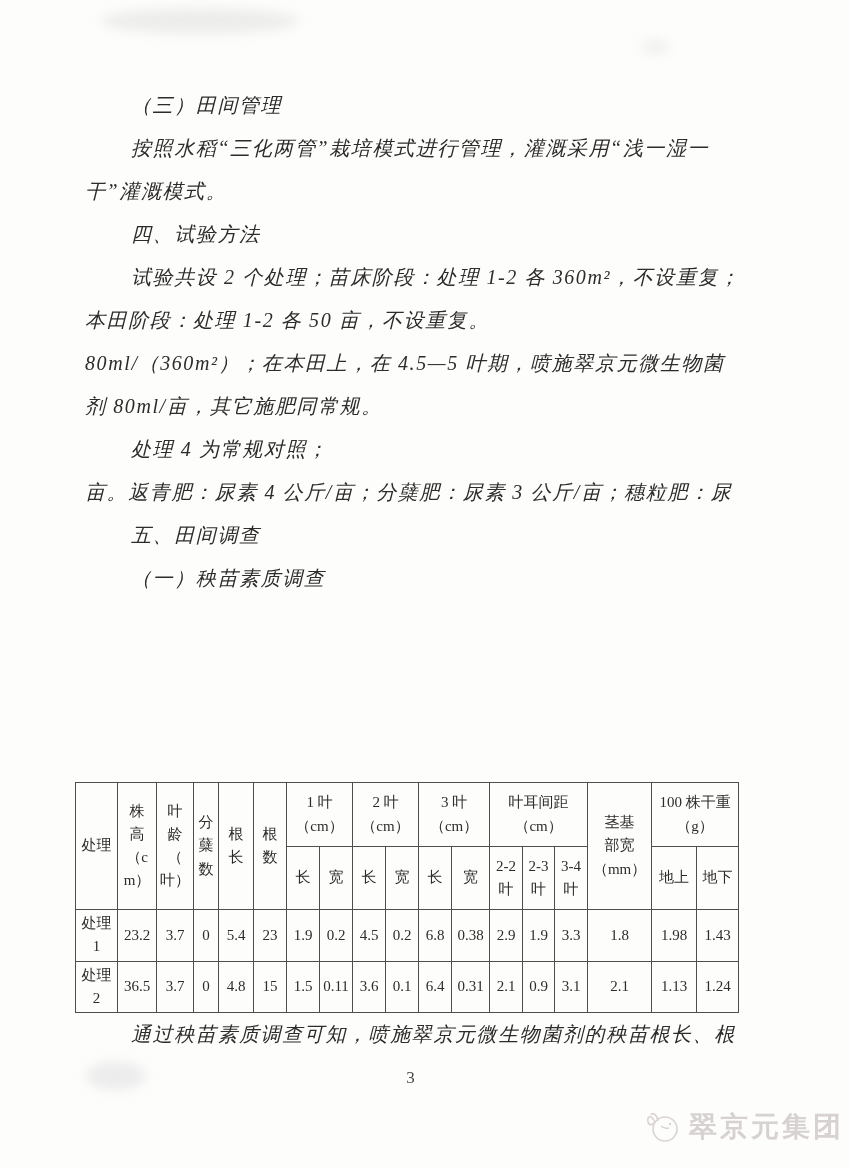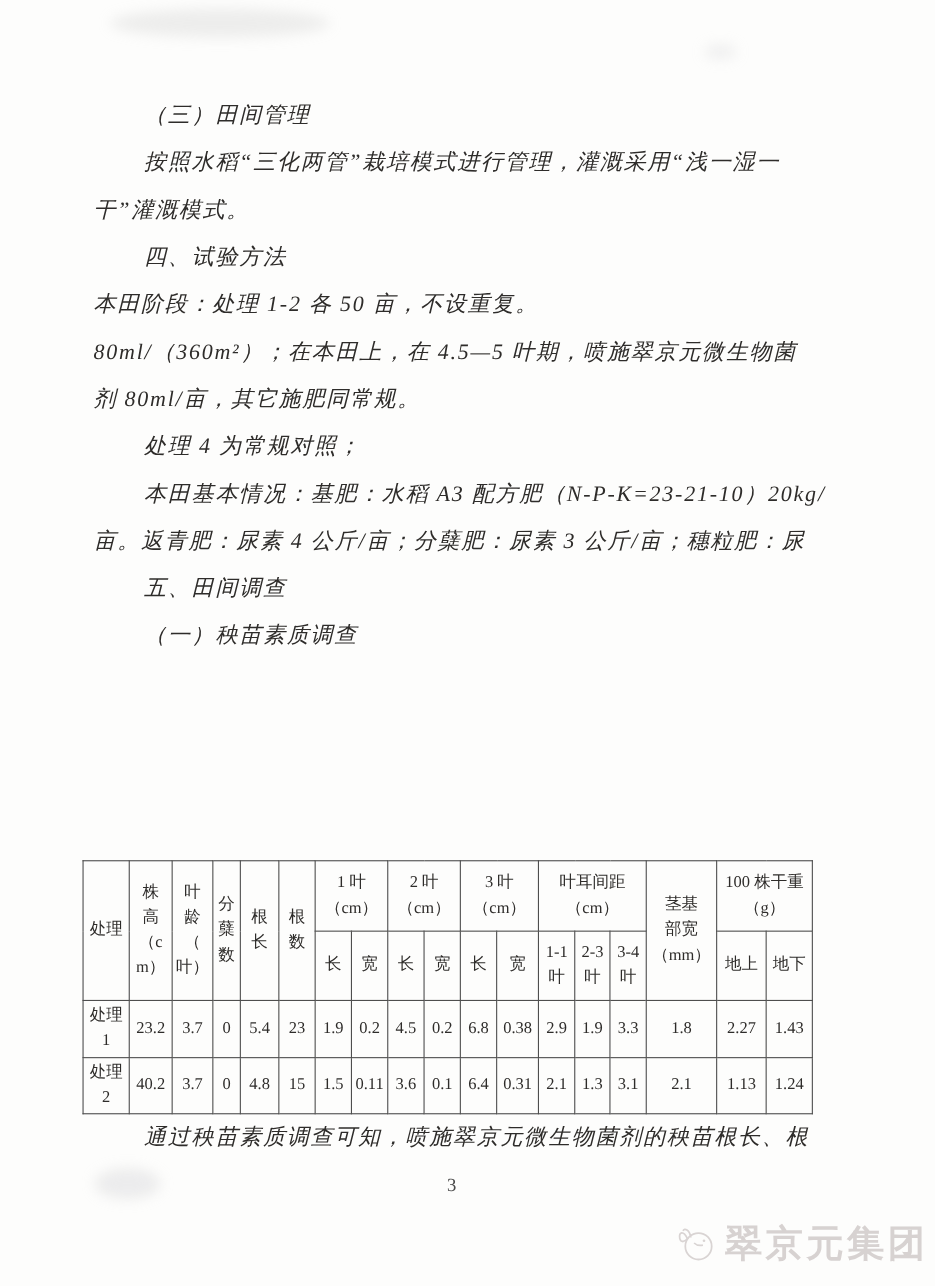--- a/index.html
+++ b/index.html
@@ -70,46 +70,46 @@
 
   .watermark {
     position: absolute;
     right: 6px; top: 1108px;
     display: flex;
     align-items: center;
     gap: 8px;
     color: #d7d2d1;
   }
   .watermark .wm-text {
-    font-size: 34px;
+    font-size: 28px;
     font-weight: bold;
     letter-spacing: 3px;
     font-family: "Liberation Sans", "DejaVu Sans", sans-serif;
   }
   .watermark svg { display: block; }
 </style>
 </head>
 <body>
 
 <div class="page">
 
   <div class="smudge s1"></div>
   <div class="smudge s2"></div>
   <div class="smudge s3"></div>
 
   <div class="body-text">
     <div class="line indent heading">（三）田间管理</div>
     <div class="line indent">按照水稻“三化两管”栽培模式进行管理，灌溉采用“浅一湿一</div>
     <div class="line">干”灌溉模式。</div>
     <div class="line indent heading">四、试验方法</div>
+    <div class="line indent">试验共设 2 个处理；苗床阶段：处理 1-2 各 360m²，不设重复；</div>
     <div class="line">本田阶段：处理 1-2 各 50 亩，不设重复。</div>
     <div class="line">80ml/（360m²）；在本田上，在 4.5—5 叶期，喷施翠京元微生物菌</div>
     <div class="line">剂 80ml/亩，其它施肥同常规。</div>
     <div class="line indent">处理 4 为常规对照；</div>
-    <div class="line indent">本田基本情况：基肥：水稻 A3 配方肥（N-P-K=23-21-10）20kg/</div>
     <div class="line">亩。返青肥：尿素 4 公斤/亩；分蘖肥：尿素 3 公斤/亩；穗粒肥：尿</div>
     <div class="line indent heading">五、田间调查</div>
     <div class="line indent heading">（一）秧苗素质调查</div>
   </div>
 
   <div class="tbl-wrap">
     <table class="seedling">
       <colgroup>
         <col style="width:42px">
           <col style="width:39px">
@@ -158,21 +158,21 @@
         <td colspan="2">100 株干重
 （g）</td>
       </tr>
       <tr class="hrow2">
         <td>长</td>
         <td>宽</td>
         <td>长</td>
         <td>宽</td>
         <td>长</td>
         <td>宽</td>
-        <td>1-1
+        <td>2-2
 叶</td>
         <td>2-3
 叶</td>
         <td>3-4
 叶</td>
         <td>地上</td>
         <td>地下</td>
       </tr>
       <tr class="drow">
         <td>处理
@@ -185,39 +185,39 @@
         <td>1.9</td>
         <td>0.2</td>
         <td>4.5</td>
         <td>0.2</td>
         <td>6.8</td>
         <td>0.38</td>
         <td>2.9</td>
         <td>1.9</td>
         <td>3.3</td>
         <td>1.8</td>
-        <td>2.27</td>
+        <td>1.98</td>
         <td>1.43</td>
       </tr>
       <tr class="drow">
         <td>处理
 2</td>
-        <td>40.2</td>
+        <td>36.5</td>
         <td>3.7</td>
         <td>0</td>
         <td>4.8</td>
         <td>15</td>
         <td>1.5</td>
         <td>0.11</td>
         <td>3.6</td>
         <td>0.1</td>
         <td>6.4</td>
         <td>0.31</td>
         <td>2.1</td>
-        <td>1.3</td>
+        <td>0.9</td>
         <td>3.1</td>
         <td>2.1</td>
         <td>1.13</td>
         <td>1.24</td>
       </tr>
     </tbody>
       </table>
   </div>
 
   <div class="body-text" style="top:1013px;">

